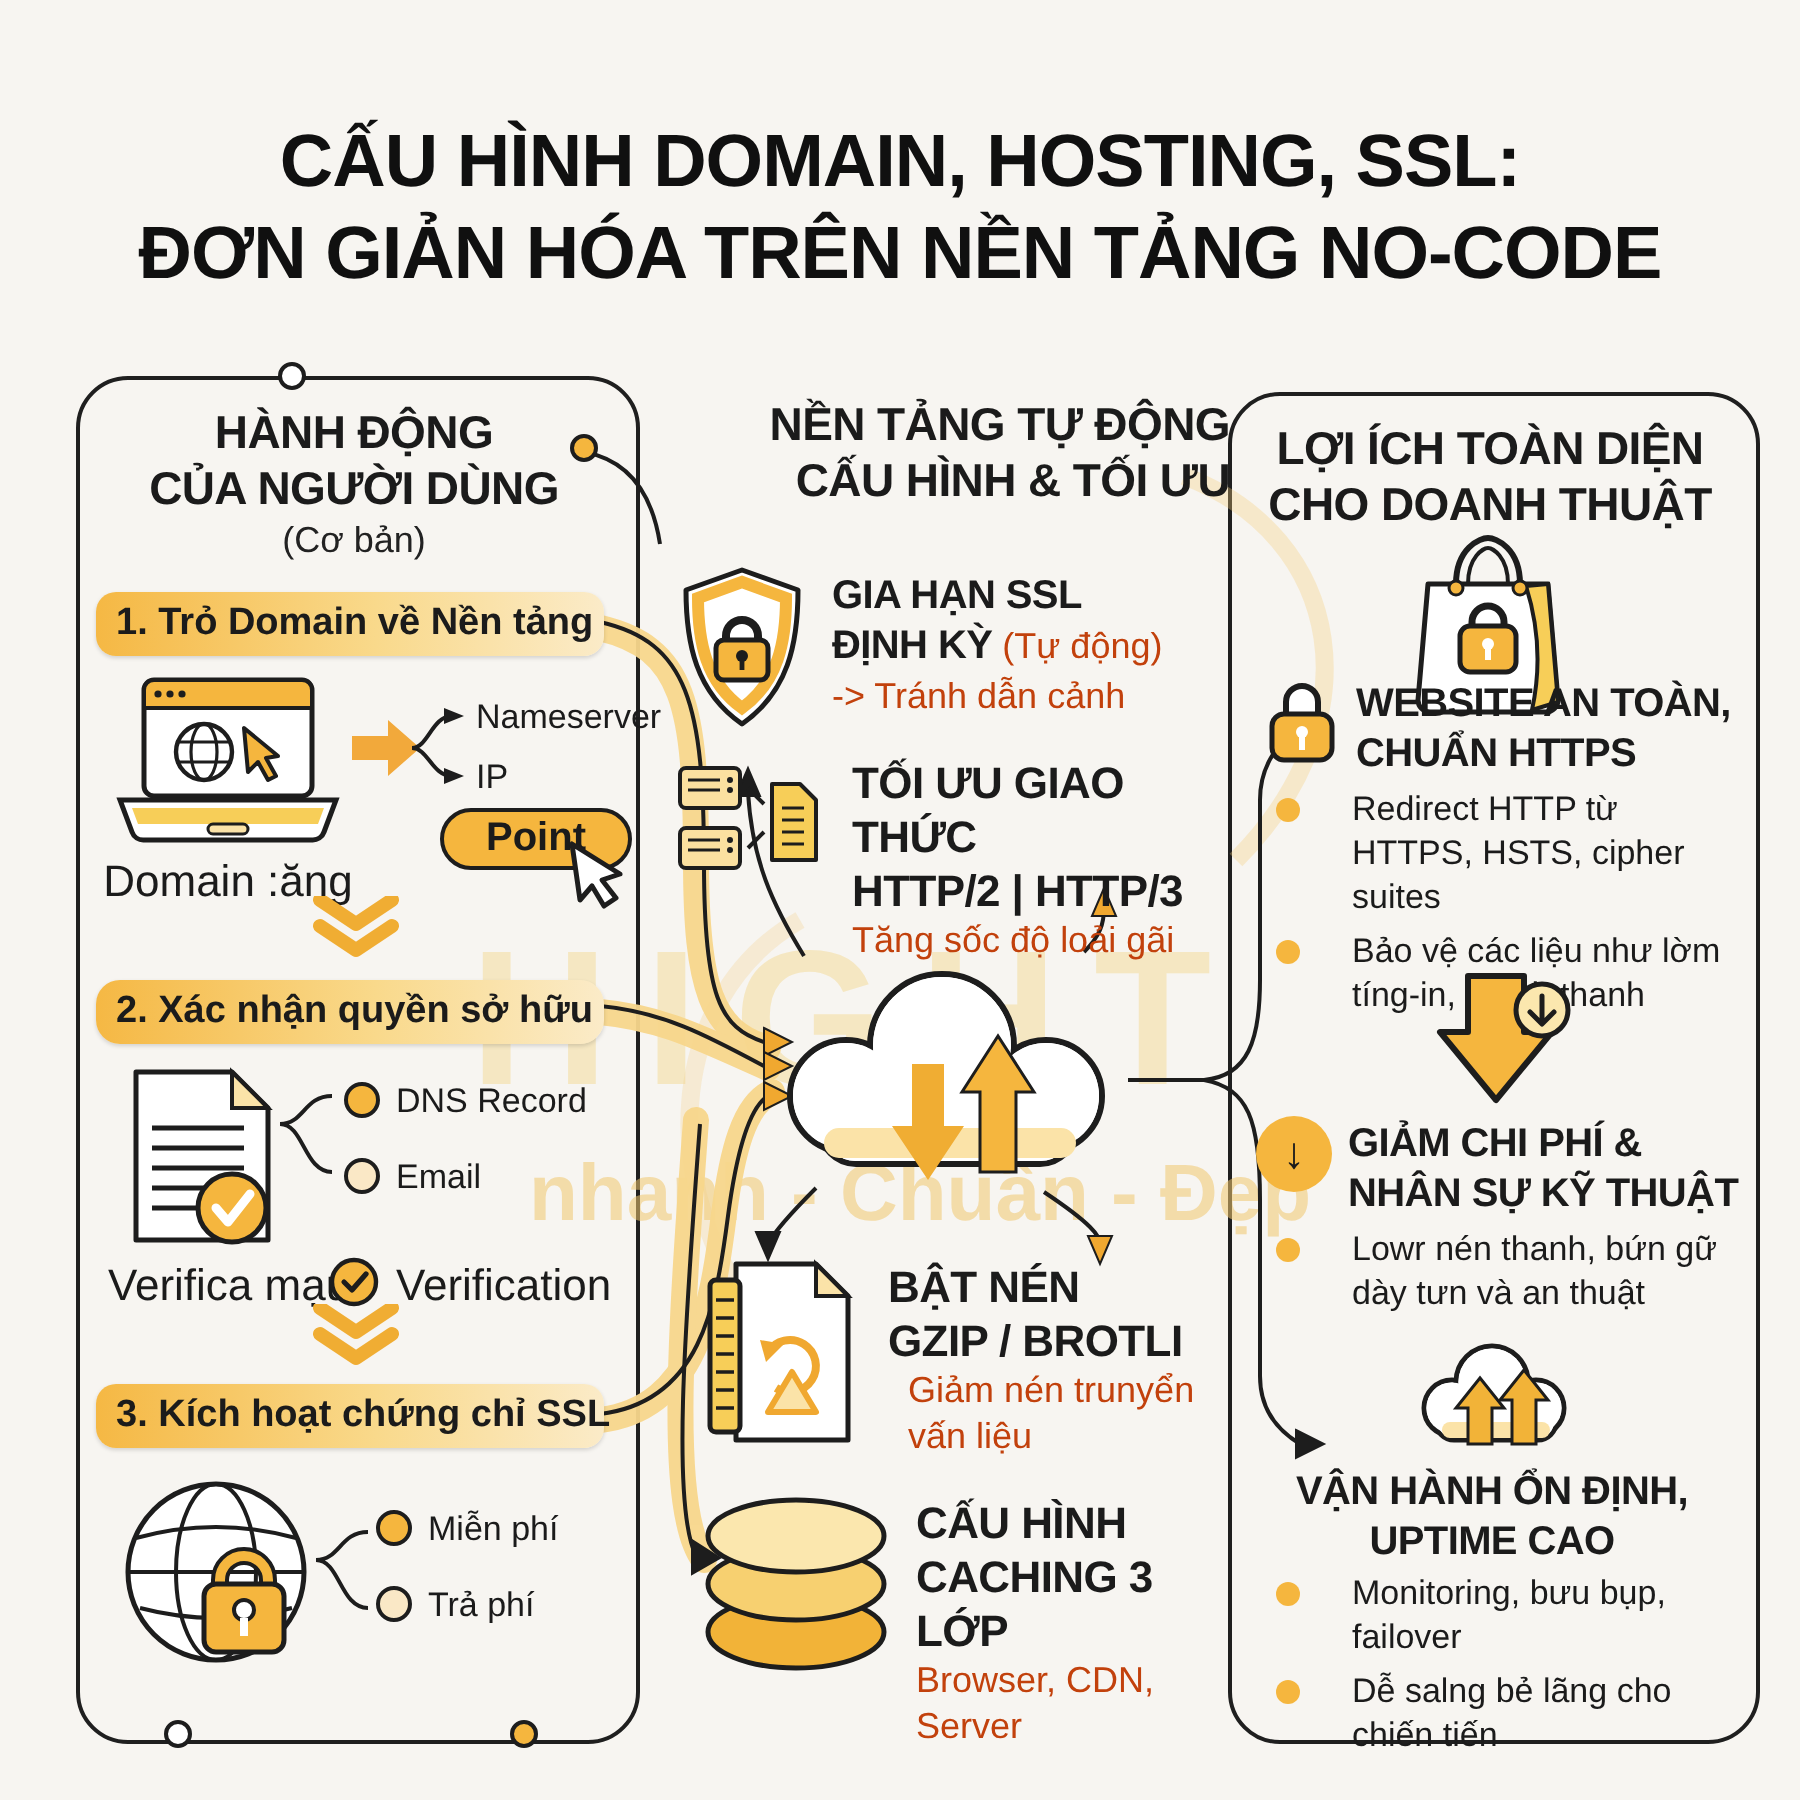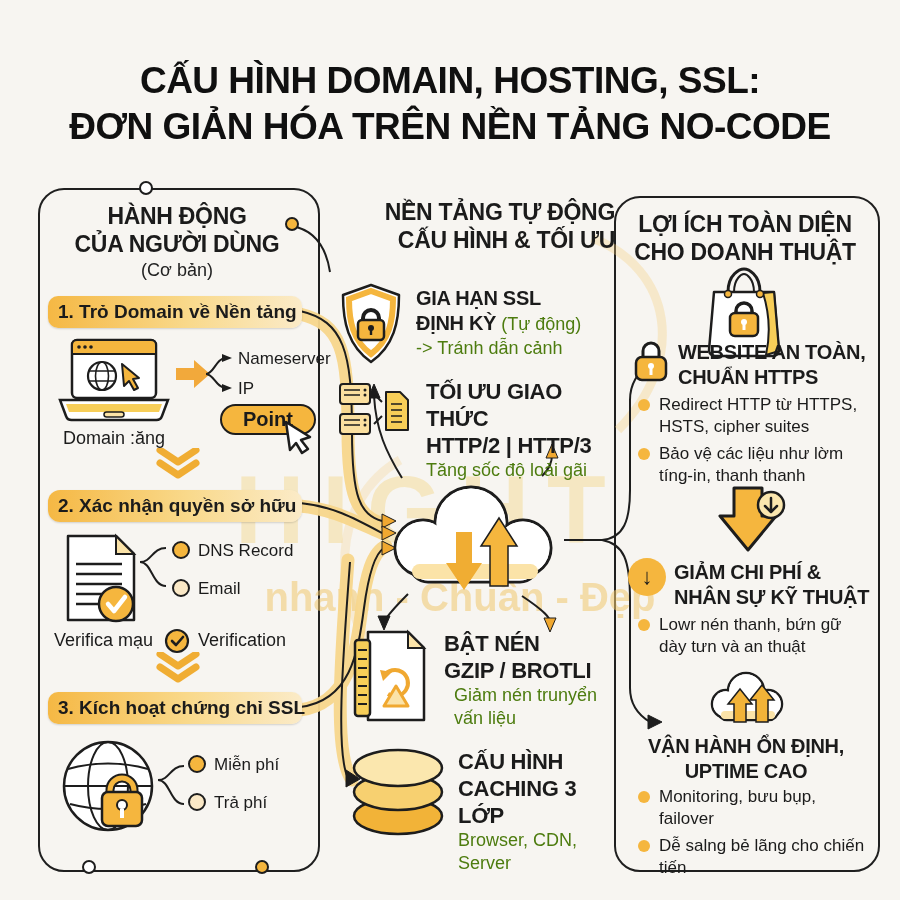--- a/index.html
+++ b/index.html
@@ -7,29 +7,29 @@
        font-family:"Liberation Sans","DejaVu Sans",sans-serif;color:#1b1b1b;}
   .abs{position:absolute;}
   
   .main-title{width:900px;text-align:center;font-size:37px;font-weight:bold;letter-spacing:-.5px;line-height:46px;color:#101010;}
   .col-title{font-size:23px;font-weight:bold;text-align:center;line-height:28px;letter-spacing:-.3px;}
   .col-sub{font-size:18px;text-align:center;color:#222;}
   .pill{background:linear-gradient(90deg,#F5B844 0%,#F9D98B 55%,#FBEBC8 100%);
         border-radius:10px;padding:5px 10px;font-size:19px;font-weight:bold;white-space:nowrap;
         box-shadow:0 1px 2px rgba(0,0,0,.15);}
   .lbl17{font-size:17px;}
-  .lbl18{font-size:18px;}
+  .lbl18{font-size:22px;}
   .h-bold{font-size:20px;font-weight:bold;line-height:25px;letter-spacing:-.3px;}
   .h-bold22{font-size:22px;font-weight:bold;line-height:27px;letter-spacing:-.3px;}
-  .desc{font-size:18px;line-height:23px;color:#4d7c0f;}
+  .desc{font-size:18px;line-height:23px;color:#c2410c;}
   .dot{display:inline-block;border-radius:50%;}
   .dot-y{background:#F5B63E;border:2.5px solid #1d1d1d;width:14px;height:14px;}
   .dot-l{background:#FAE8C6;border:2.5px solid #1d1d1d;width:14px;height:14px;}
   .sdot{width:12px;height:12px;border-radius:50%;background:#F5B63E;flex:0 0 12px;margin-top:5px;}
-  .bullet-row{display:flex;gap:9px;font-size:17px;line-height:22px;margin-bottom:5px;}
+  .bullet-row{display:flex;gap:26px;font-size:17px;line-height:22px;margin-bottom:5px;}
   .node{position:absolute;width:10px;height:10px;border-radius:50%;border:2.5px solid #1d1d1d;background:#fff;z-index:3;}
   .node.y{background:#F5B63E;}
   .box{position:absolute;border:2px solid #1f1f1f;border-radius:26px;background:transparent;}
   .point-pill{background:#F5B63E;border:2.5px solid #1d1d1d;border-radius:17px;
         font-size:20px;font-weight:bold;text-align:center;padding:2px 0;}
   .wm-big{font-size:96px;font-weight:bold;color:#F5E7C2;letter-spacing:18px;}
   .wm-tag{font-size:40px;font-weight:bold;color:rgba(240,198,110,.55);text-align:center;}
   .z1{z-index:1;} .z2{z-index:2;}
 </style>
 </head>

